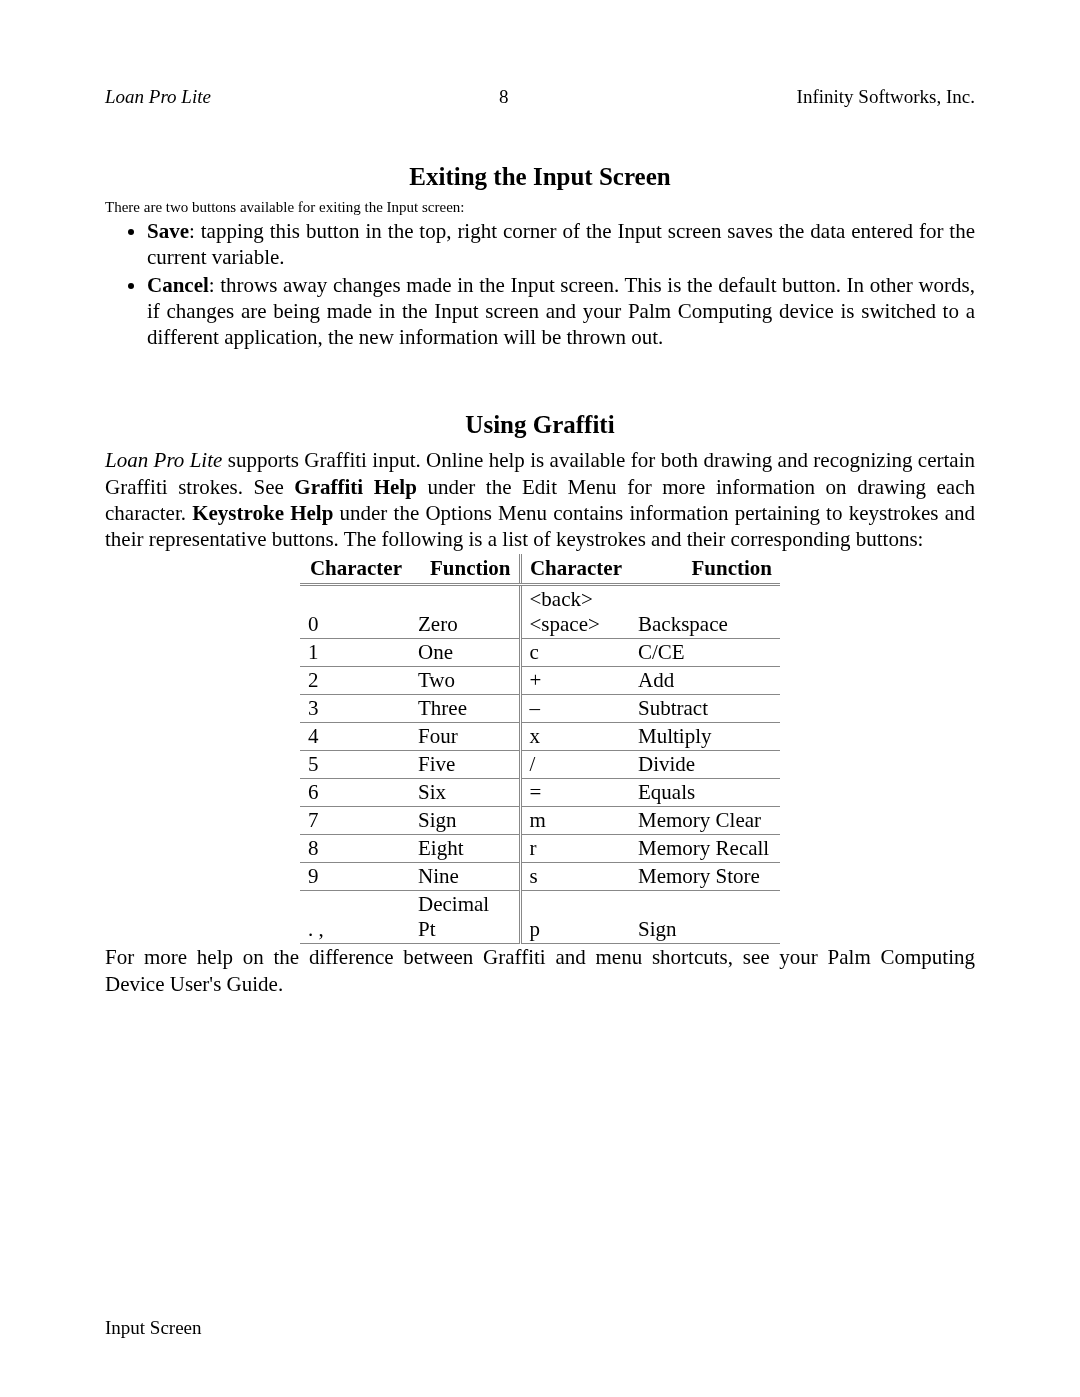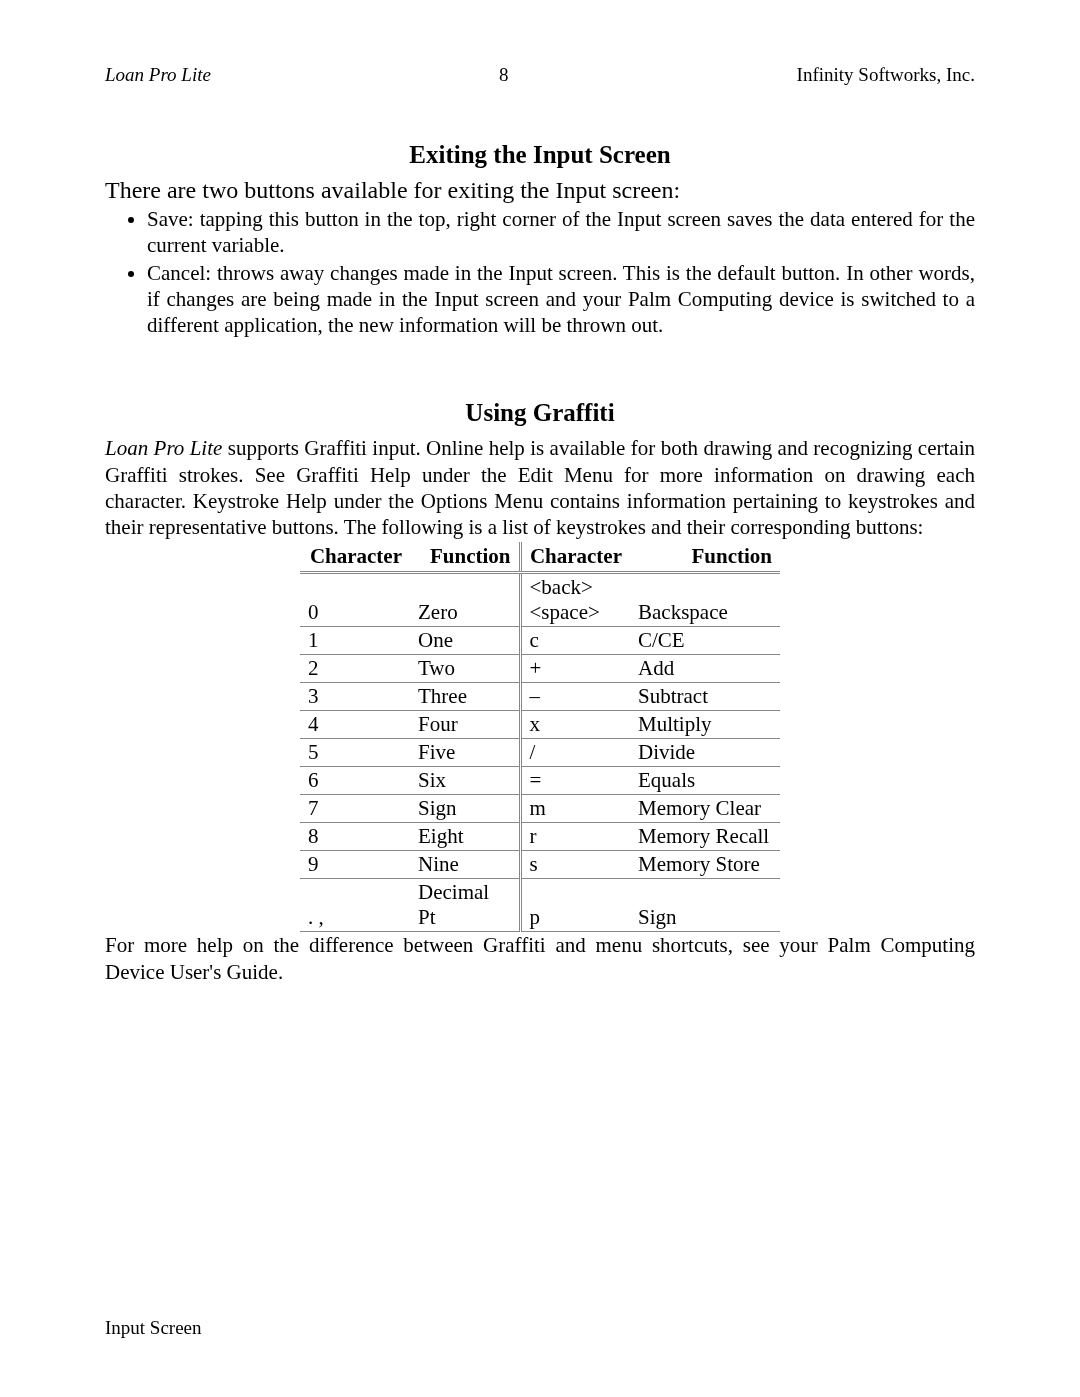--- a/index.html
+++ b/index.html
@@ -10,21 +10,21 @@
     body {
       font-family: "Times New Roman", Times, serif;
       background: #ffffff;
       width: 1080px;
       height: 1397px;
       position: relative;
       font-size: 21px;
       color: #000;
     }
     .page {
-      padding: 64px 105px 50px 105px;
+      padding: 86px 105px 50px 105px;
       height: 100%;
       display: flex;
       flex-direction: column;
     }
     .header {
       display: flex;
       justify-content: space-between;
       font-style: italic;
       font-size: 19px;
       margin-bottom: 55px;
@@ -41,35 +41,35 @@
       font-style: normal;
     }
     .section-heading {
       font-weight: bold;
       font-size: 25px;
       margin-bottom: 8px;
       text-align: center;
     }
     .intro-text {
       margin-bottom: 2px;
-      font-size: 24px;
+      font-size: 15px;
     }
     .bullet-list {
       list-style: disc;
       padding-left: 42px;
       margin-bottom: 0;
     }
     .bullet-list li {
       text-align: justify;
       margin-bottom: 1px;
       font-size: 21px;
       line-height: 1.25;
     }
     .bold {
-      font-weight: normal;
+      font-weight: bold;
     }
     .section-gap {
       height: 60px;
     }
     .graffiti-para {
       text-align: justify;
       font-size: 21px;
       line-height: 1.25;
     }
     .italic {

